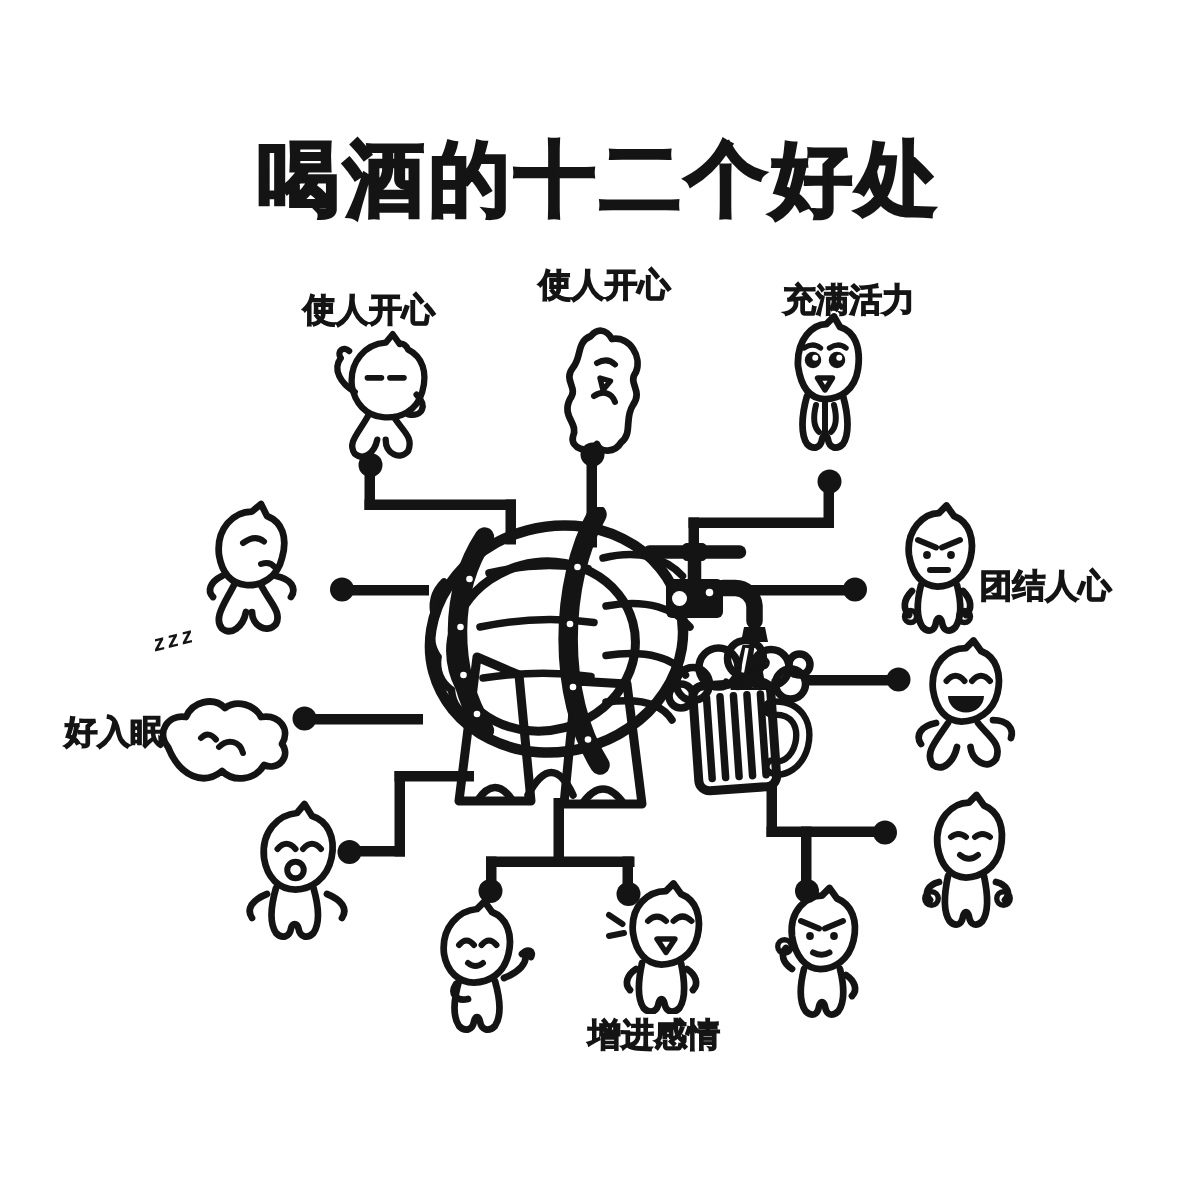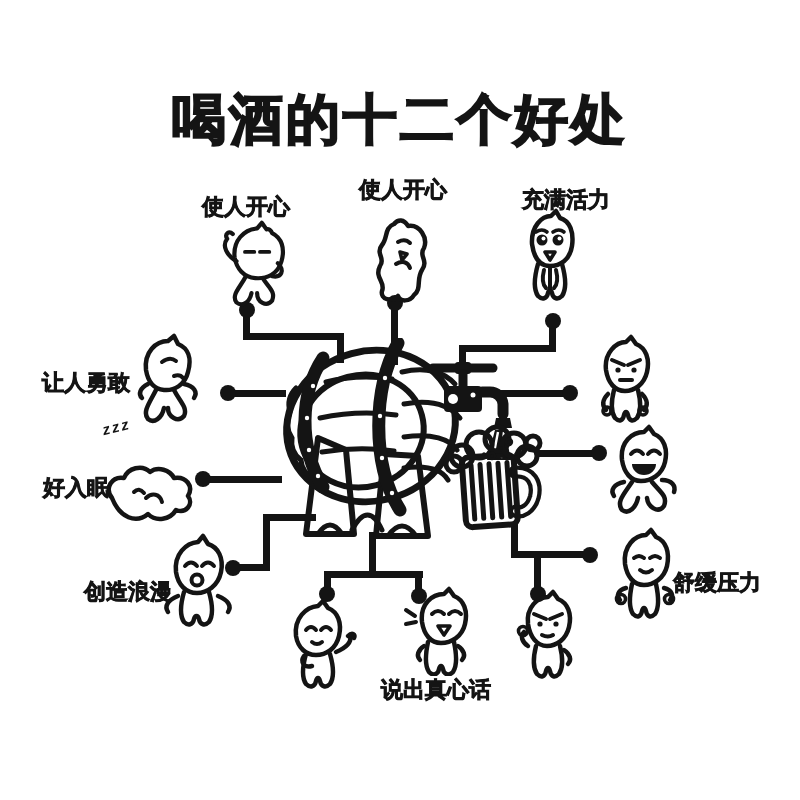--- a/index.html
+++ b/index.html
@@ -274,19 +274,17 @@
       <path class="ink" d="M14,58 C8,54 6,48 10,44" stroke-width="4.5"></path>
       <circle class="ink" cx="9" cy="43" r="4.5" fill="#fff" stroke-width="3.6"></circle>
       <path class="ink" d="M50,62 C56,66 58,72 54,76" stroke-width="4.5"></path>
       <path class="ink" d="M22,58 C19,70 19,80 23,86 C27,90 31,89 32,83 C33,79 35,79 36,83 C37,89 41,90 45,86 C49,80 49,70 46,58" stroke-width="4.5"></path>
     </svg>
   </div>
 
   <div class="lbl" style="left:246px;top:192px">使人开心</div>
   <div class="lbl" style="left:403px;top:175px">使人开心</div>
   <div class="lbl" style="left:566px;top:185px">充满活力</div>
-  <div class="lbl" style="left:86px;top:368px">让人勇敢</div>
   <div class="lbl" style="left:76px;top:473px">好入眠</div>
-  <div class="lbl" style="left:128px;top:577px">创造浪漫</div>
-  <div class="lbl" style="left:717px;top:568px">舒缓压力</div>
-  <div class="lbl" style="left:436px;top:675px">说出真心话</div>
+  <div class="lbl" style="left:697px;top:376px">团结人心</div>
+  <div class="lbl" style="left:436px;top:675px">增进感情</div>
 
 </div>
 
 </body></html>

